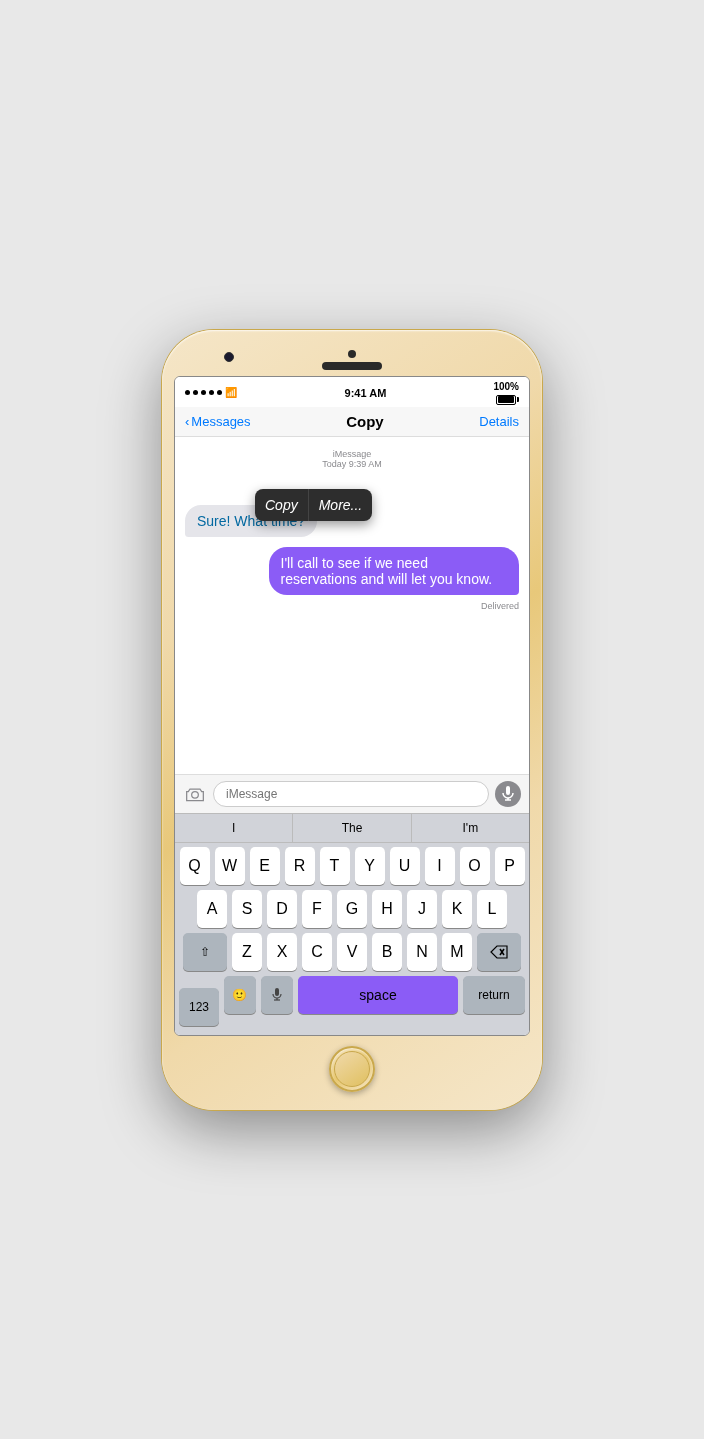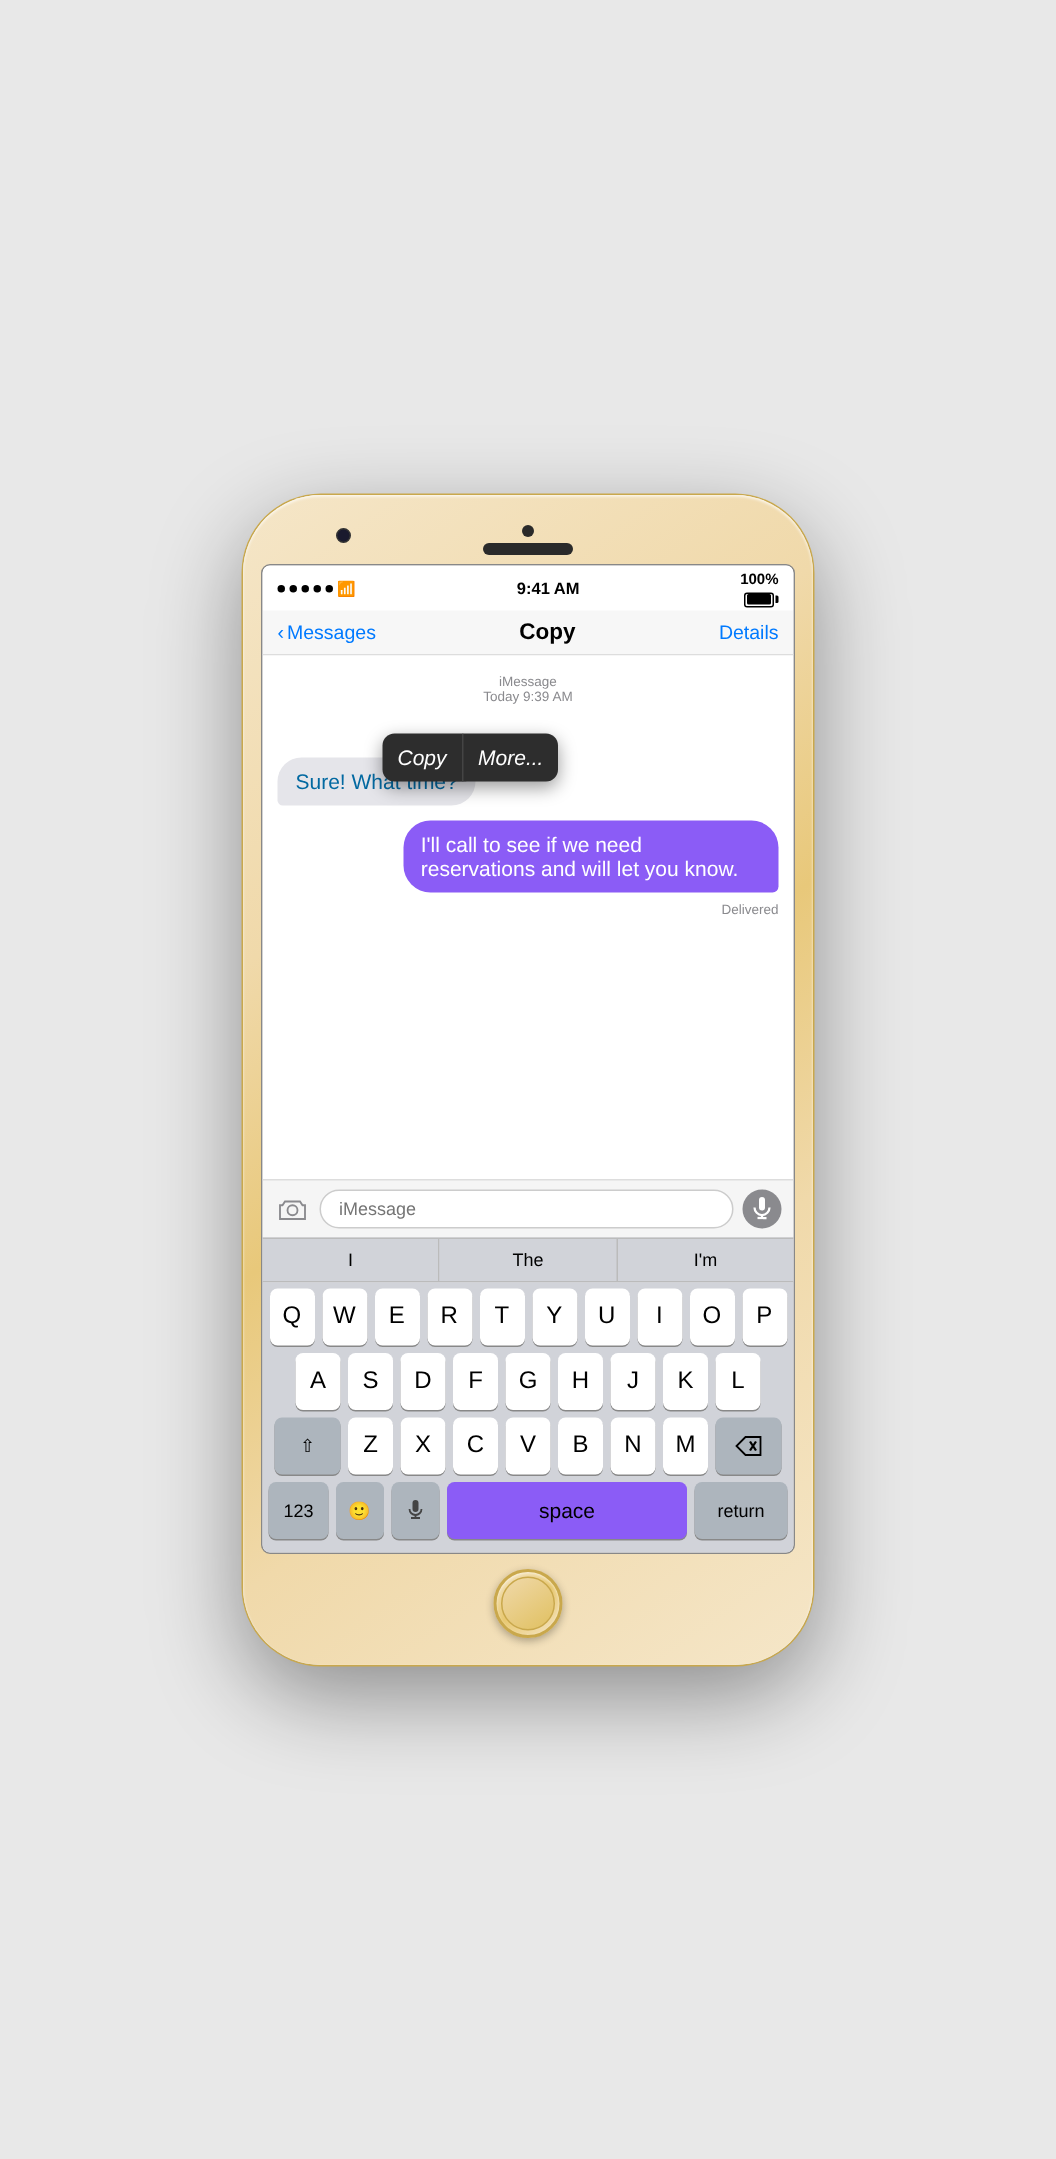--- a/index.html
+++ b/index.html
@@ -487,21 +487,21 @@
         <div class="key key-special key-delete">
           <svg width="18" height="14" viewBox="0 0 18 14" fill="none">
             <path d="M7 1H17V13H7L1 7Z" stroke="#000" stroke-width="1.2" fill="none"></path>
             <line x1="10" y1="4" x2="14" y2="10" stroke="#000" stroke-width="1.5"></line>
             <line x1="14" y1="4" x2="10" y2="10" stroke="#000" stroke-width="1.5"></line>
           </svg>
         </div>
       </div>
 
       <div class="key-row">
-        <div class="key key-special" style="min-width:36px; max-width:40px;">123</div>
+        <div class="key key-special" style="min-width:36px; max-width:40px;margin-top:12px;">123</div>
         <div class="key key-special" style="min-width:28px; max-width:32px;">🙂</div>
         <div class="key key-special key-mic-small" style="min-width:28px; max-width:32px;">
           <svg width="10" height="14" viewBox="0 0 10 14" fill="none">
             <rect x="3" y="0" width="4" height="8" rx="2" fill="#444"></rect>
             <path d="M1 6a4 4 0 008 0" stroke="#444" stroke-width="1.2" fill="none"></path>
             <line x1="5" y1="10" x2="5" y2="12" stroke="#444" stroke-width="1.2"></line>
             <line x1="2" y1="12" x2="8" y2="12" stroke="#444" stroke-width="1.2"></line>
           </svg>
         </div>
         <div class="key key-space">space</div>

